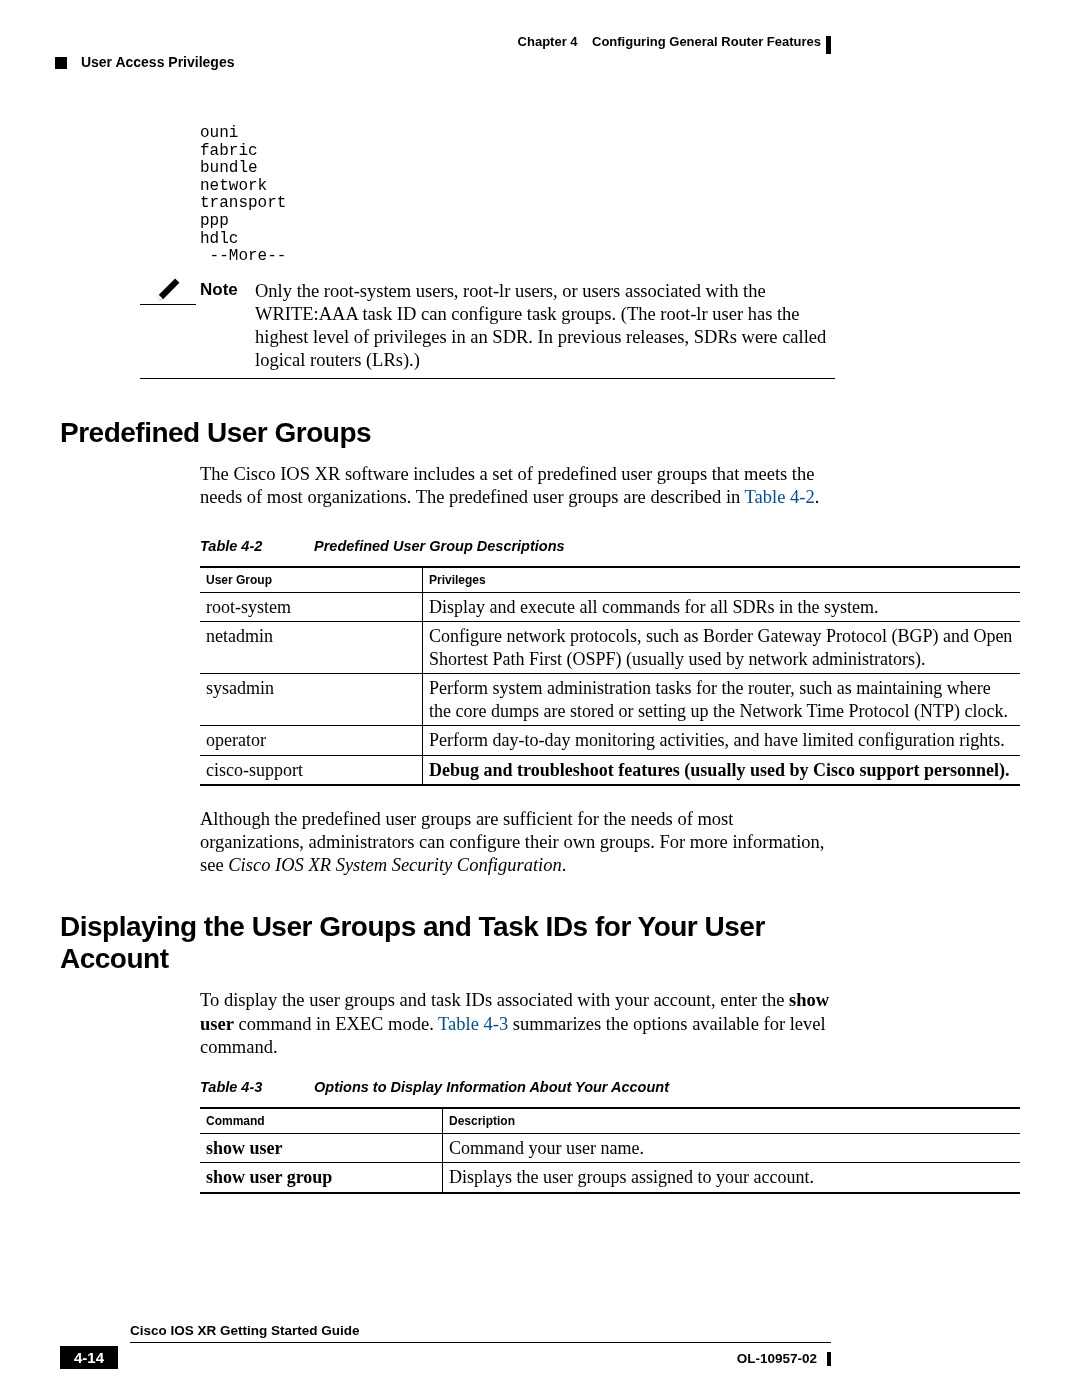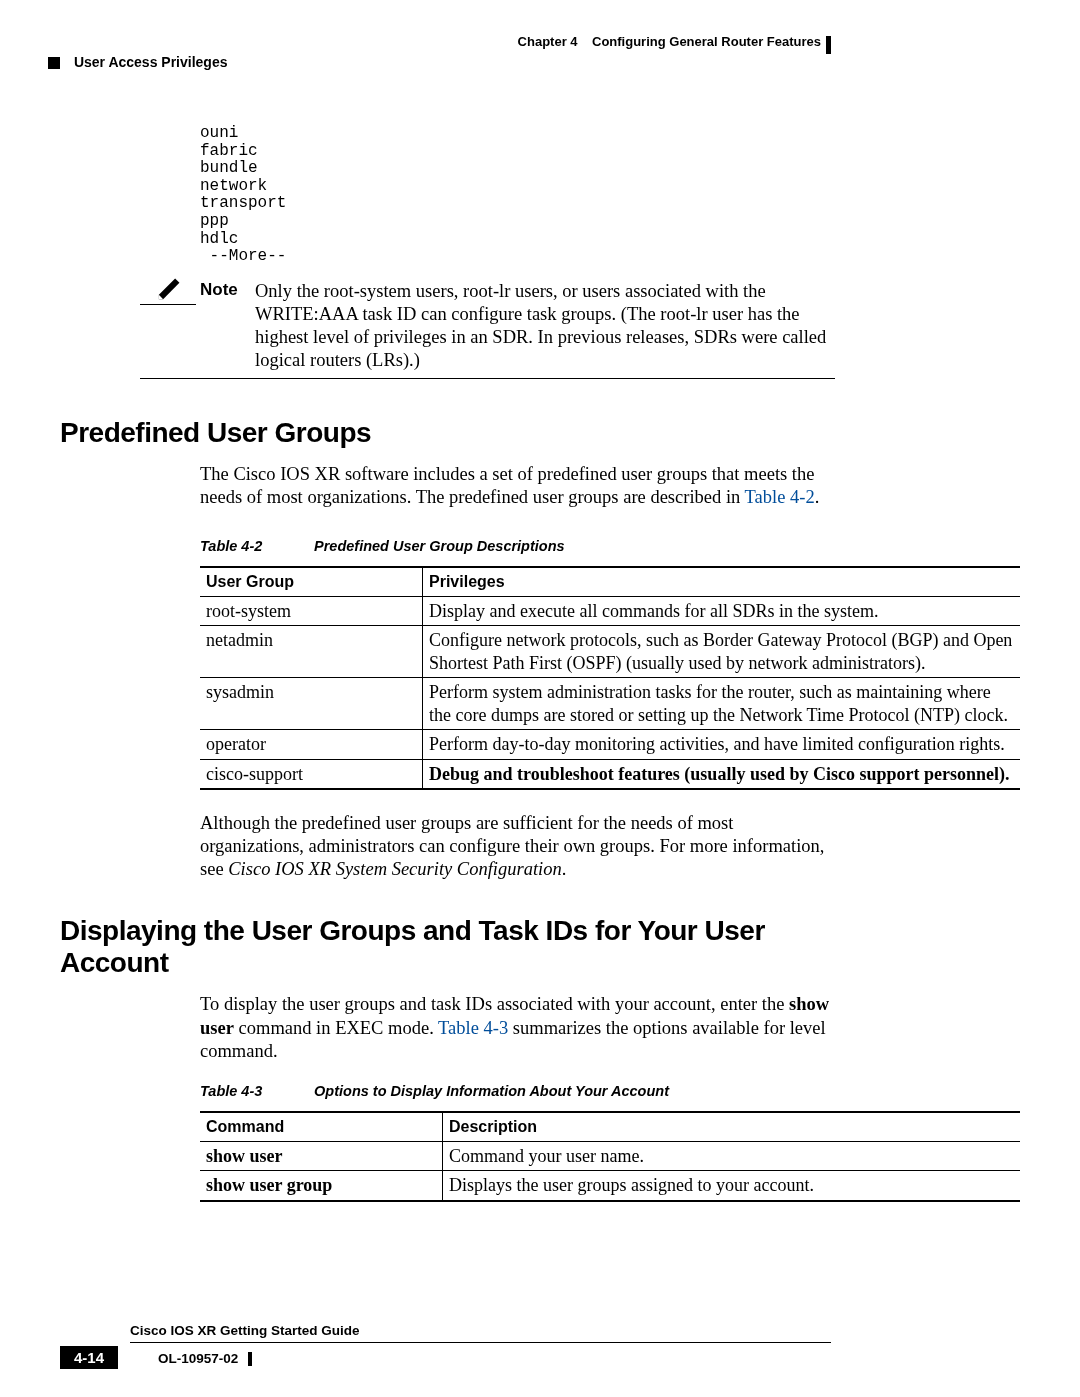--- a/index.html
+++ b/index.html
@@ -30,21 +30,21 @@
     position: absolute;
     top: 36px;
     right: 50px;
     width: 5px;
     height: 18px;
     background: #000;
   }
   .header-left {
     position: absolute;
     top: 54px;
-    left: 48px;
+    left: 55px;
     font-family: Arial, Helvetica, sans-serif;
     font-size: 14px;
     font-weight: bold;
   }
   .header-left .sq {
     display: inline-block;
     width: 12px; height: 12px; background:#000; vertical-align: middle; margin-right:10px;
   }
   .content {
     position: absolute;
@@ -124,21 +124,21 @@
   }
   .table-caption .tnum { display:inline-block; width: 110px; font-style: italic;}
   table.cisco {
     margin-left: 140px;
     width: 820px;
     border-collapse: collapse;
     font-size: 18px;
   }
   table.cisco th {
     font-family: Arial, Helvetica, sans-serif;
-    font-size: 16px;
+    font-size: 12px;
     font-weight: bold;
     text-align: left;
     padding: 5px 6px;
     border-top: 2.5px solid #000;
     border-bottom: 1px solid #000;
     border-left: 1px solid #000;
     border-right: 1px solid #000;
     margin-left: 8px;
   }
   table.cisco th:first-child { border-left: none; }
@@ -164,21 +164,21 @@
     right: 50px;
   }
   .footer-rule {
     border: none;
     border-top: 1.5px solid #000;
     margin: 0 0 3px 70px;
   }
   .footer-row {
     display: flex;
     align-items: center;
-    justify-content: flex-start;
+    justify-content: space-between;
     gap: 40px;
   }
   .footer-title {
     font-family: Arial, Helvetica, sans-serif;
     font-weight: bold;
     font-size: 13.5px;
     margin-left: 70px;
     margin-bottom: 4px;
   }
   .page-num {

